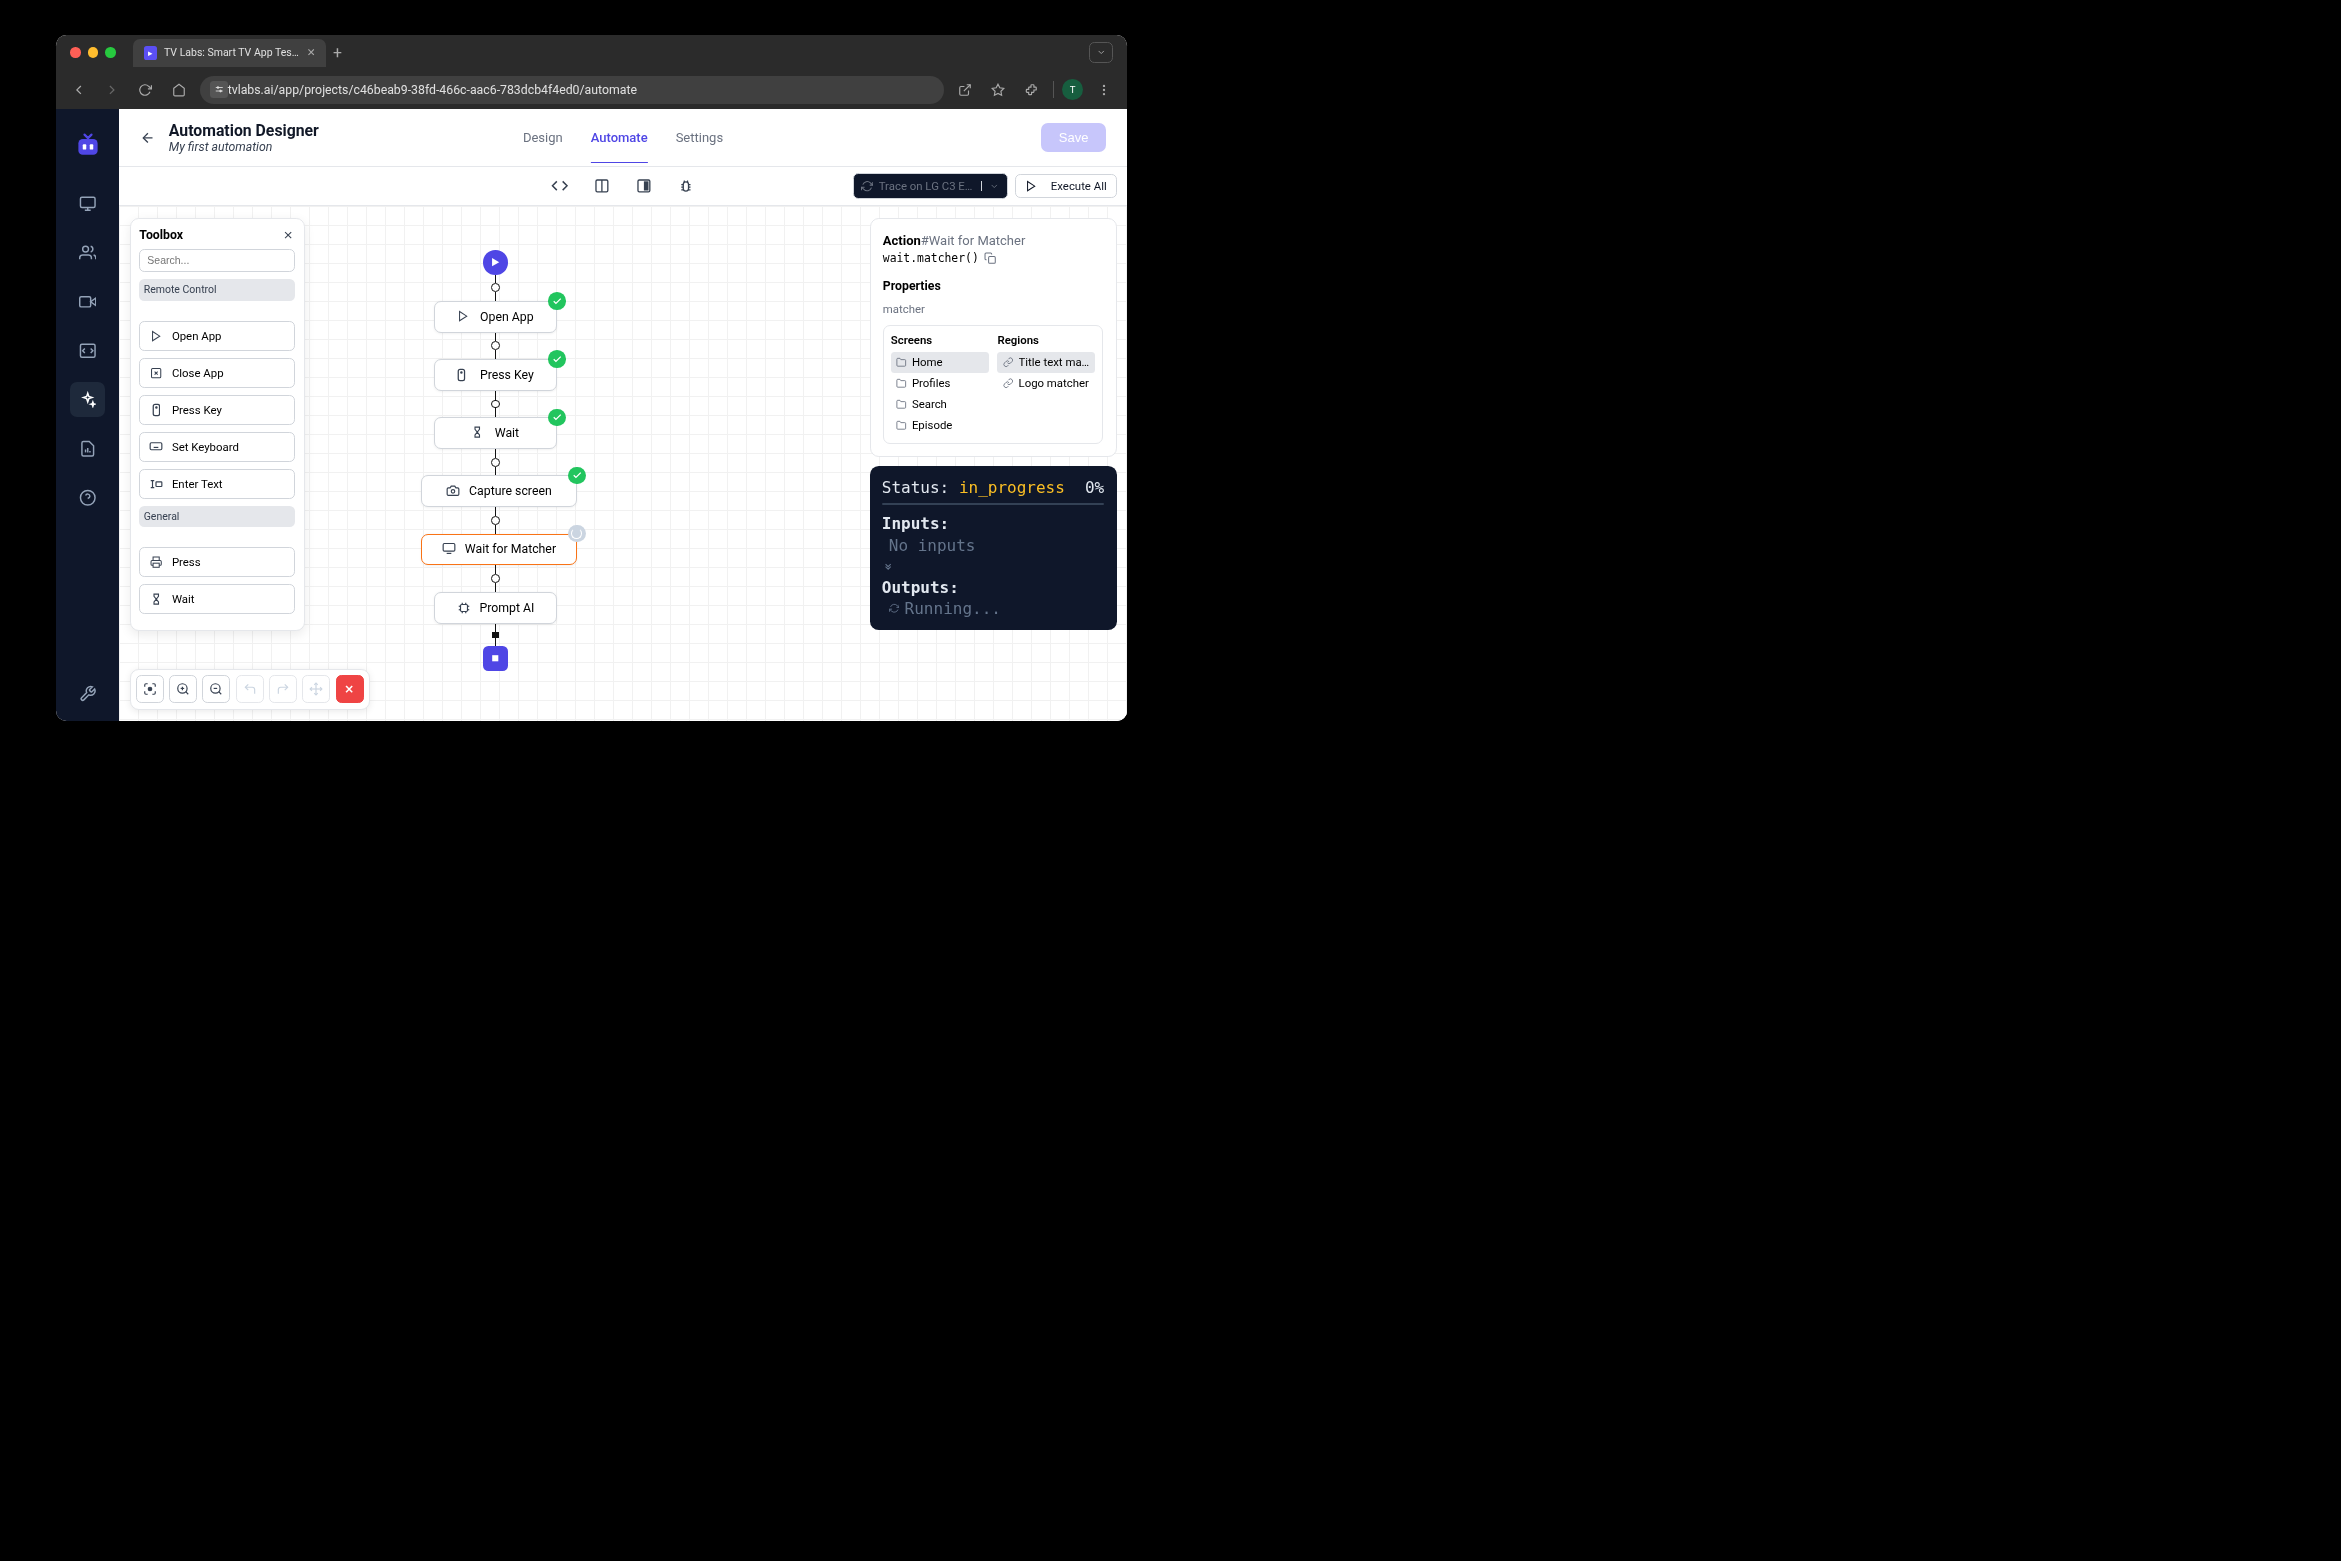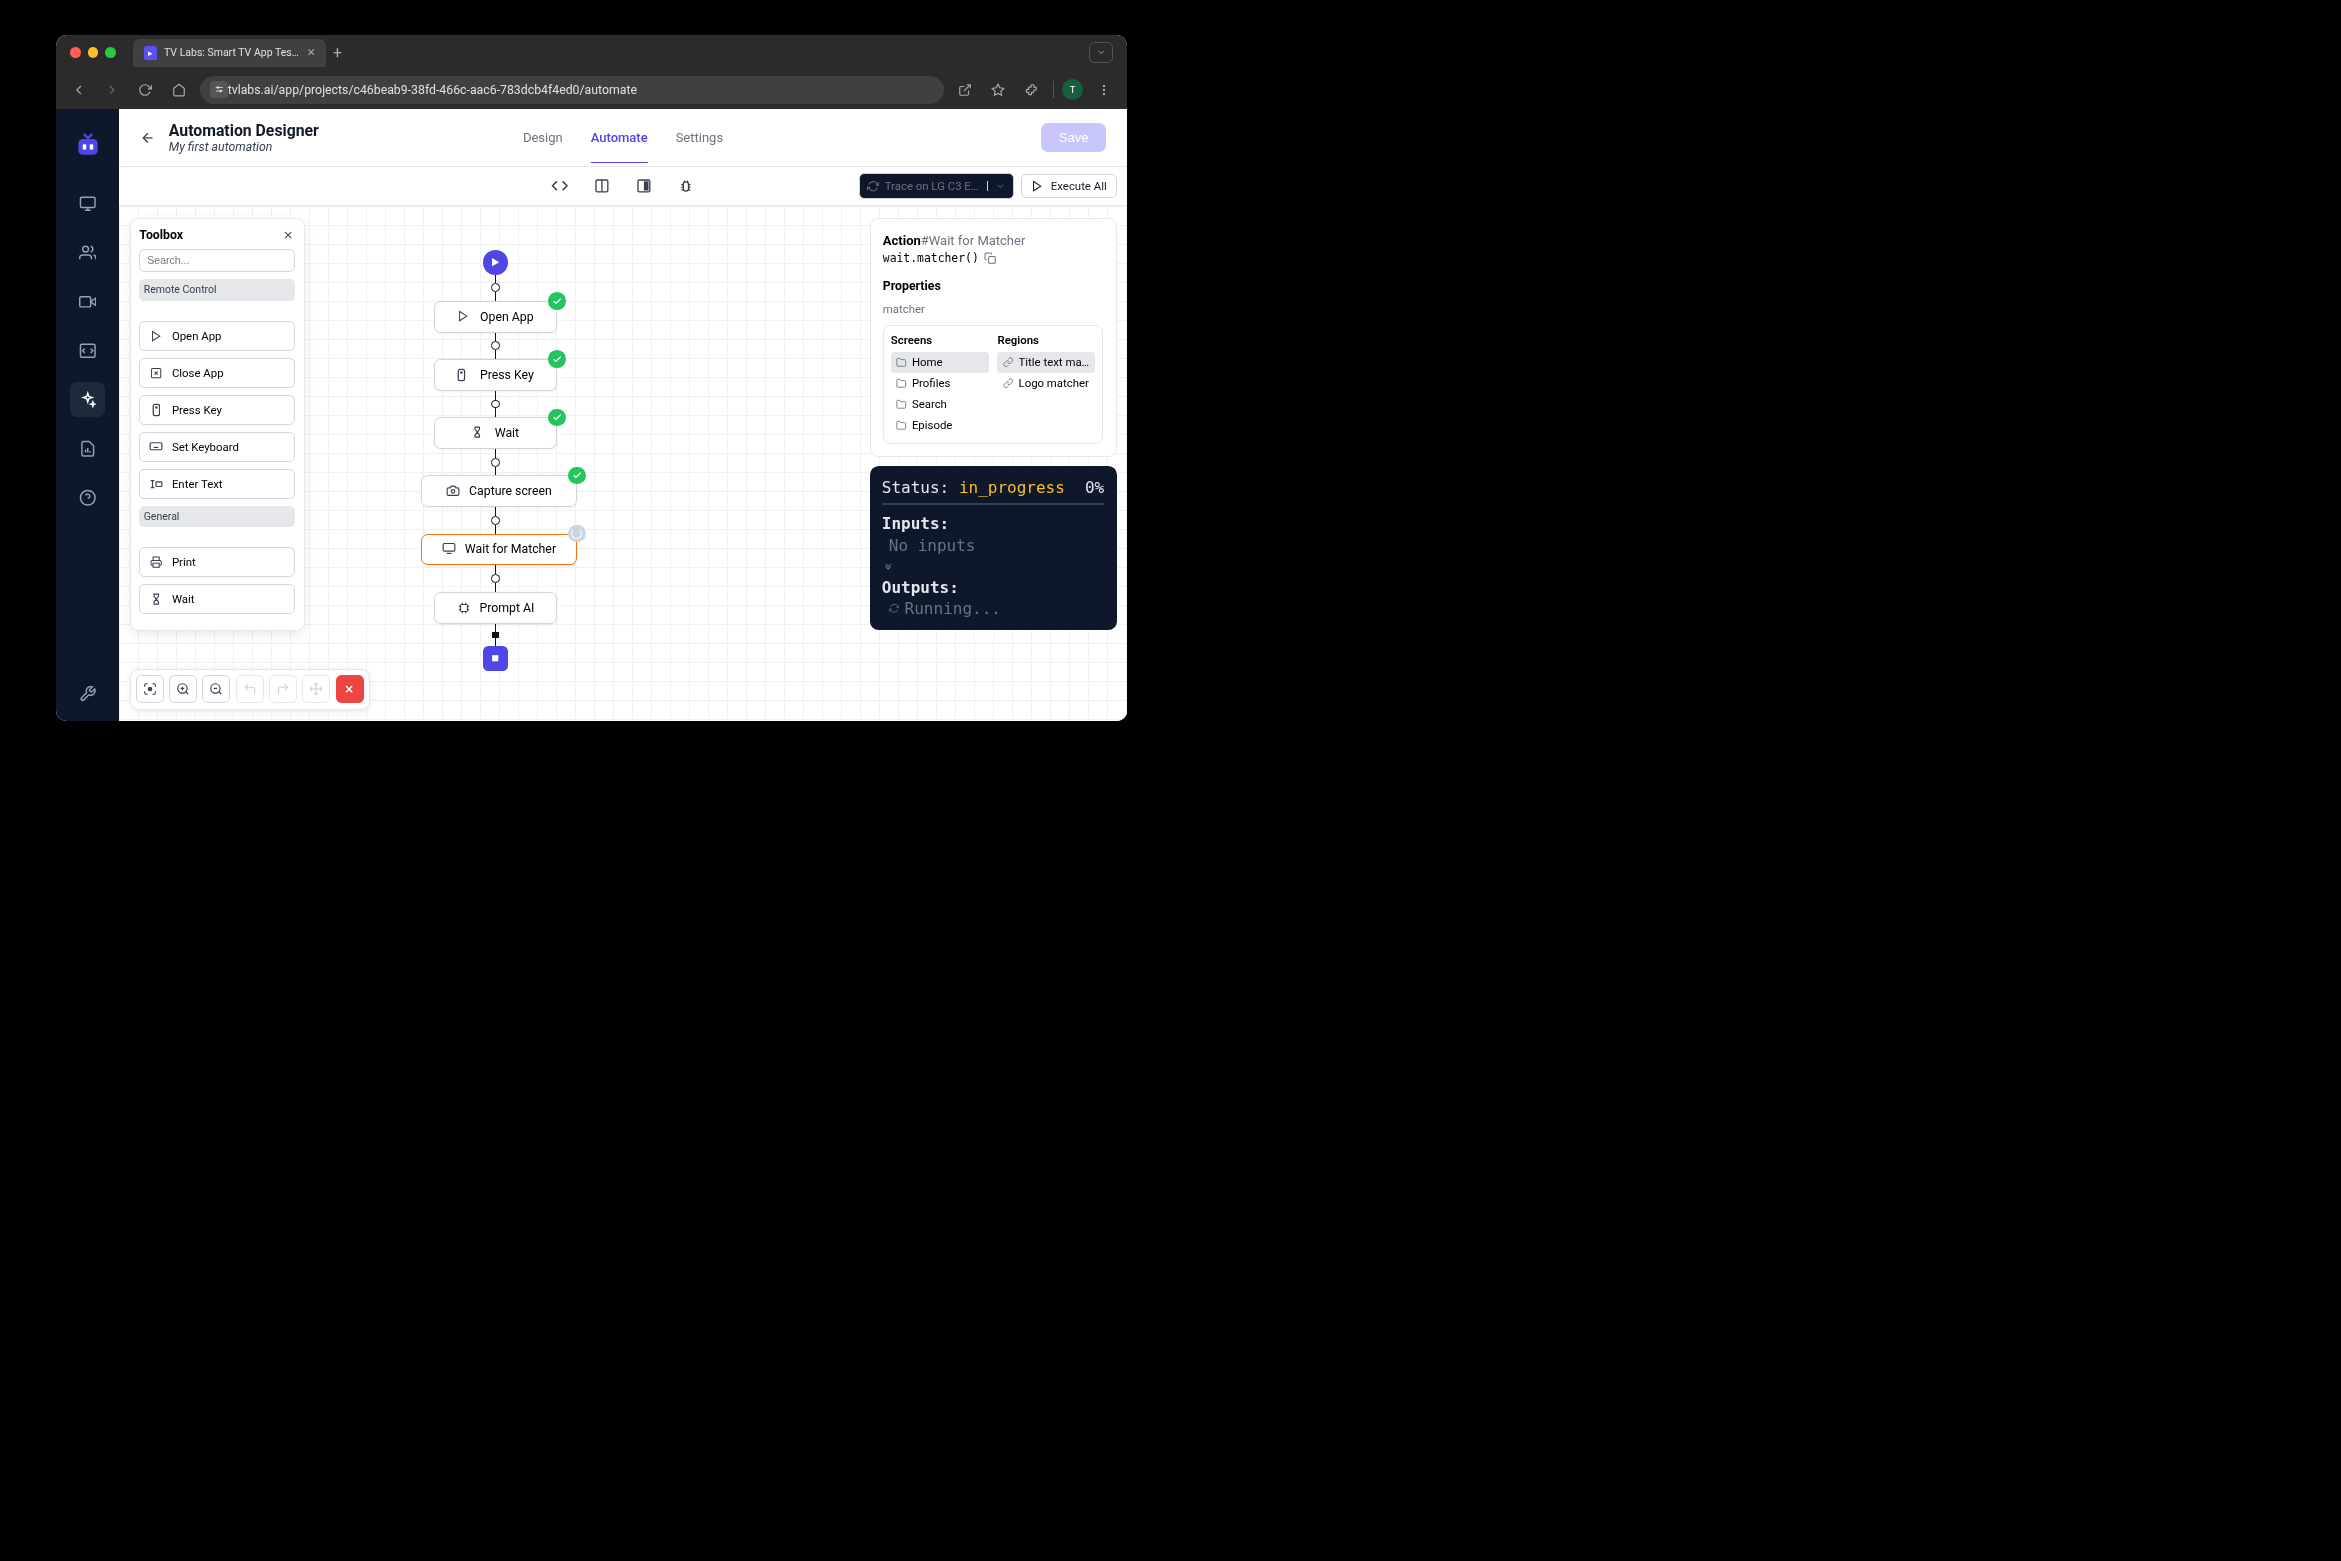--- a/index.html
+++ b/index.html
@@ -47,21 +47,21 @@
 .header-subtitle { font-size: 12.3px; font-style: italic; color: #374151; }
 .header-tabs { display: flex; gap: 28px; margin-left: auto; margin-right: auto; position: absolute; left: 50%; transform: translateX(-50%); }
 .header-tab { font-size: 13px; color: #6b7280; cursor: pointer; padding: 17.5px 0; }
 .header-tab.active { color: #4f46e5; border-bottom: 1.8px solid #4f46e5; font-weight: 500; }
 .save-btn { margin-left: auto; background: #c7c6fb; color: #fff; padding: 7px 17.5px; border-radius: 7px; font-size: 13px; font-weight: 500; cursor: pointer; border: none; }
 
 .toolbar-row { height: 39px; border-bottom: 0.9px solid #e5e7eb; display: flex; align-items: center; justify-content: center; gap: 24.5px; position: relative; }
 .tb-ico { width: 17.5px; height: 17.5px; display: flex; align-items: center; justify-content: center; color: #374151; cursor: pointer; }
 .tb-right { position: absolute; right: 10.5px; display: flex; gap: 7px; align-items: center; }
 .trace-select { display: flex; align-items: center; gap: 5.3px; border: 0.9px solid #d1d5db; border-radius: 5.3px; padding: 5px 7px; font-size: 11.4px; color: #6b7280; background: #0f172a; cursor: pointer; }
-.execute-btn { display: flex; align-items: center; gap: 8px; border: 0.9px solid #d1d5db; border-radius: 5.3px; padding: 4.4px 8.8px; font-size: 11.4px; background: #fff; cursor: pointer; color: #111827; }
+.execute-btn { display: flex; align-items: center; gap: 14px; border: 0.9px solid #d1d5db; border-radius: 5.3px; padding: 4.4px 8.8px; font-size: 11.4px; background: #fff; cursor: pointer; color: #111827; }
 
 .canvas-wrap { flex: 1; position: relative; overflow: hidden; background: #fff;
   background-image: linear-gradient(#f1f1f1 0.9px, transparent 0.9px), linear-gradient(90deg, #f1f1f1 0.9px, transparent 0.9px);
   background-size: 19px 19px;
 }
 
 
 .toolbox { position: absolute; left: 10.5px; top: 12.3px; width: 175px; background: #fff; border: 0.9px solid #e5e7eb; border-radius: 8.8px; box-shadow: 0 3.5px 10.5px rgba(0,0,0,0.08); padding: 8.8px; }
 .toolbox-header { display: flex; justify-content: space-between; align-items: center; margin-bottom: 7px; }
 .toolbox-title { font-weight: 700; font-size: 12.3px; }
@@ -410,21 +410,21 @@
 
           <div class="toolbox-group">General</div>
           <div class="toolbox-item">
             <span class="toolbox-item-icon">
                 <svg width="12.3" height="12.3" viewBox="0 0 24 24" fill="none" stroke="currentColor" stroke-width="2">
                   <polyline points="6 9 6 2 18 2 18 9"></polyline>
                   <path d="M6 18H4a2 2 0 0 1-2-2v-5a2 2 0 0 1 2-2h16a2 2 0 0 1 2 2v5a2 2 0 0 1-2 2h-2"></path>
                   <rect x="6" y="14" width="12" height="8"></rect>
                 </svg>
               </span>
-            <span>Print</span>
+            <span>Press</span>
           </div>
           <div class="toolbox-item">
             <span class="toolbox-item-icon">
                 <svg width="10.5" height="12.3" viewBox="0 0 18 22" fill="none" stroke="currentColor" stroke-width="2">
                   <path d="M4 2h10M4 20h10M5 2v4l4 5-4 5v4M13 2v4l-4 5 4 5v4"></path>
                 </svg>
               </span>
             <span>Wait</span>
           </div>
         </div>

